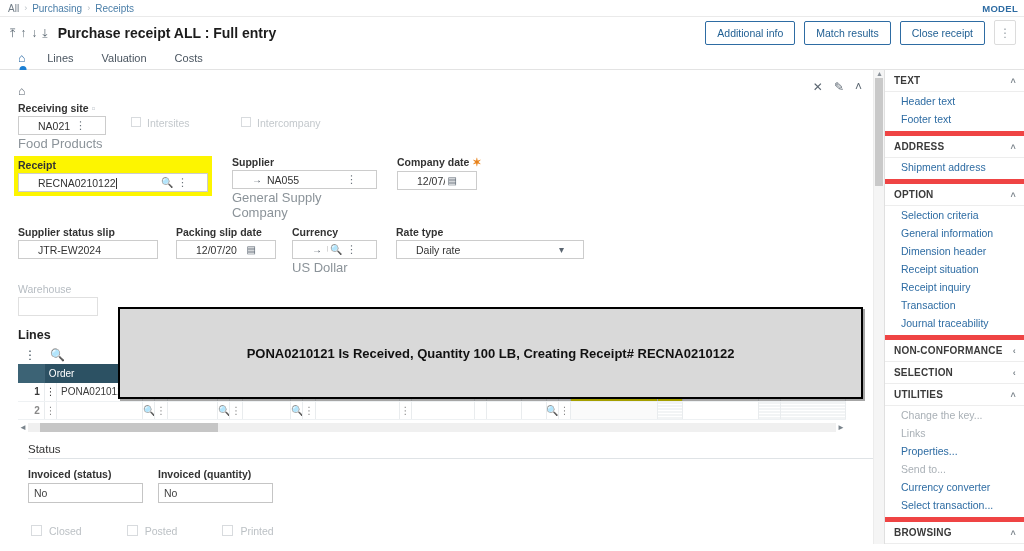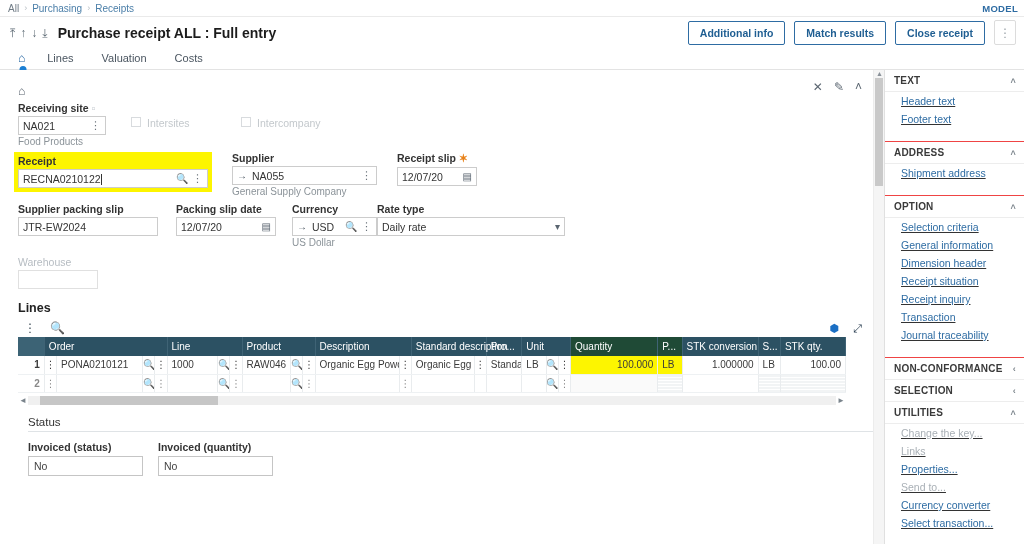--- a/index.html
+++ b/index.html
@@ -37,21 +37,21 @@
     display:flex; align-items:center;
     padding-left:10px; padding-right:8px;
     background:#fff;
   }
   .nav-arrows { display:flex; gap:5px; align-items:center; margin-right:10px; color:#5e6b75; }
   .nav-arrows span { font-size:12px; line-height:1; cursor:pointer; }
   .page-title { font-size:14px; font-weight:bold; color:#1c1c1c; white-space:nowrap; }
   .title-actions { margin-left:auto; display:flex; align-items:center; gap:9px; }
   .btn-outline {
     border:1px solid #2e6ca3; color:#1f5e92; background:#fff;
-    font-size:10.5px; font-weight:bold;
+    font-size:10.5px; font-weight:normal;
     padding:5px 11px; border-radius:2px; cursor:pointer; white-space:nowrap;
   }
   .kebab-btn {
     border:1px solid #dcdcdc; background:#fff; width:22px; height:25px;
     display:flex; align-items:center; justify-content:center; cursor:pointer;
     color:#9aa2a8; font-size:12px; letter-spacing:0; border-radius:2px;
   }
 
   
   .tabs-row {
@@ -87,27 +87,27 @@
 
   .form-area { padding:0 18px 4px 18px; position:relative; }
   .field-label {
     font-size:10.5px; font-weight:bold; color:#333; margin-bottom:2px; white-space:nowrap;
   }
   .field-label.dim { font-weight:normal; color:#b6bcc2; }
   .req { color:#e8821a; font-size:11px; }
   .opt-mark { color:#c8cdd2; font-size:11px; }
   .inputbox {
     height:19px; border:1px solid #cccccc; background:#fff;
-    display:flex; align-items:center; padding:0 4px;
+    display:flex; align-items:center; padding:0 19px;
     font-size:10.5px; color:#333;
   }
   .inputbox .val { flex:1; overflow:hidden; white-space:nowrap; }
   .ico { color:#5a6570; font-size:10px; padding-left:3px; flex:none; }
   .ico.kb { letter-spacing:0; font-size:11px; color:#6a737b; }
-  .subtext { font-size:10px; color:#8b9399; margin-top:1px; }
+  .subtext { font-size:13px; color:#8b9399; margin-top:1px; }
   .arrow-in { color:#4a5560; font-size:10px; margin-right:5px; }
 
   .row { display:flex; align-items:flex-start; }
   .highlight-box {
     background:#fdf500; padding:3px 4px 4px 4px;
   }
   .caret { display:inline-block; width:1px; height:11px; background:#333; vertical-align:-2px; }
 
   .chk { width:10px; height:10px; border:1px solid #d8dbde; background:#fff; display:inline-block; }
   .chk-label { font-size:10.5px; color:#c3c8cc; margin-left:6px; }
@@ -185,21 +185,21 @@
   .side-group-head {
     display:flex; align-items:center; justify-content:space-between;
     padding:5px 8px 5px 9px; font-size:10px; font-weight:bold; color:#3a3a3a;
     letter-spacing:.2px; border-bottom:1px solid #ededed; background:#fff;
   }
   .side-group-head .chev { color:#7d868d; font-size:9px; }
   .side-link {
     padding:3px 8px 3px 16px; font-size:10.5px; color:#2e6ca3; cursor:pointer;
   }
   .side-link.disabled { color:#a9b0b6; }
-  .side-links { padding-bottom:13px; border-bottom:1px solid #ef4444;text-decoration:underline; }
+  .side-links { padding-bottom:3px; border-bottom:5px solid #ef4444; }
 </style>
 </head>
 <body>
 
 <div id="app">
 
   <div class="breadcrumb-bar">
     <span class="bc-item">All</span>
     <span class="bc-sep">›</span>
     <span class="bc-link">Purchasing</span>
@@ -286,33 +286,33 @@
               <div class="inputbox">
                 <span class="arrow-in">→</span>
                 <span class="val">NA055</span>
                 <span class="ico kb">⋮</span>
               </div>
               <div class="subtext">General Supply Company</div>
             </div>
 
             <div style="width:80px; margin-left:20px;">
               <div class="field-label">
-                <span>Receipt slip</span>
+                <span>Company date</span>
                 <span class="req">✶</span>
               </div>
               <div class="inputbox">
                 <span class="val">12/07/20</span>
                 <span class="ico">▤</span>
               </div>
             </div>
           </div>
 
           <div class="row" style="margin-top:6px; align-items:flex-start;">
             <div style="width:140px;">
-              <div class="field-label">Supplier packing slip</div>
+              <div class="field-label">Supplier status slip</div>
               <div class="inputbox">
                 <span class="val">JTR-EW2024</span>
               </div>
             </div>
 
             <div style="width:100px; margin-left:18px;">
               <div class="field-label">Packing slip date</div>
               <div class="inputbox">
                 <span class="val">12/07/20</span>
                 <span class="ico">▤</span>
@@ -323,21 +323,21 @@
               <div class="field-label">Currency</div>
               <div class="inputbox">
                 <span class="arrow-in">→</span>
                 <span class="val">USD</span>
                 <span class="ico">🔍</span>
                 <span class="ico kb">⋮</span>
               </div>
               <div class="subtext">US Dollar</div>
             </div>
 
-            <div style="width:188px; margin-left:0;">
+            <div style="width:188px; margin-left:19px;">
               <div class="field-label">Rate type</div>
               <div class="inputbox">
                 <span class="val">Daily rate</span>
                 <span class="ico">▾</span>
               </div>
             </div>
           </div>
 
           <div class="row" style="margin-top:8px;">
             <div style="width:80px;">
@@ -481,27 +481,44 @@
               <span>No</span>
             </div>
           </div>
           <div>
             <div class="status-field-label">Invoiced (quantity)</div>
             <div class="status-input">
               <span>No</span>
             </div>
           </div>
         </div>
+        <div class="status-checks">
+          <div class="schk">
+            <span class="box"></span>
+            <span class="lbl">Closed</span>
+          </div>
+          <div class="schk">
+            <span class="box"></span>
+            <span class="lbl">Posted</span>
+          </div>
+          <div class="schk">
+            <span class="box"></span>
+            <span class="lbl">Printed</span>
+          </div>
+        </div>
       </div>
 
       <div class="v-scroll">
         <span class="up">▲</span>
         <span class="thumb"></span>
       </div>
 
+      <div class="alert-modal">
+        <div class="alert-text">PONA0210121 Is Received, Quantity 100 LB, Creating Receipt# RECNA0210122</div>
+      </div>
 
     </div>
 
     <div class="side-pane">
       <div id="side-groups">
           <div class="side-group-head">
             <span>TEXT</span>
             <span class="chev">˄</span>
           </div>
           <div class="side-links">

